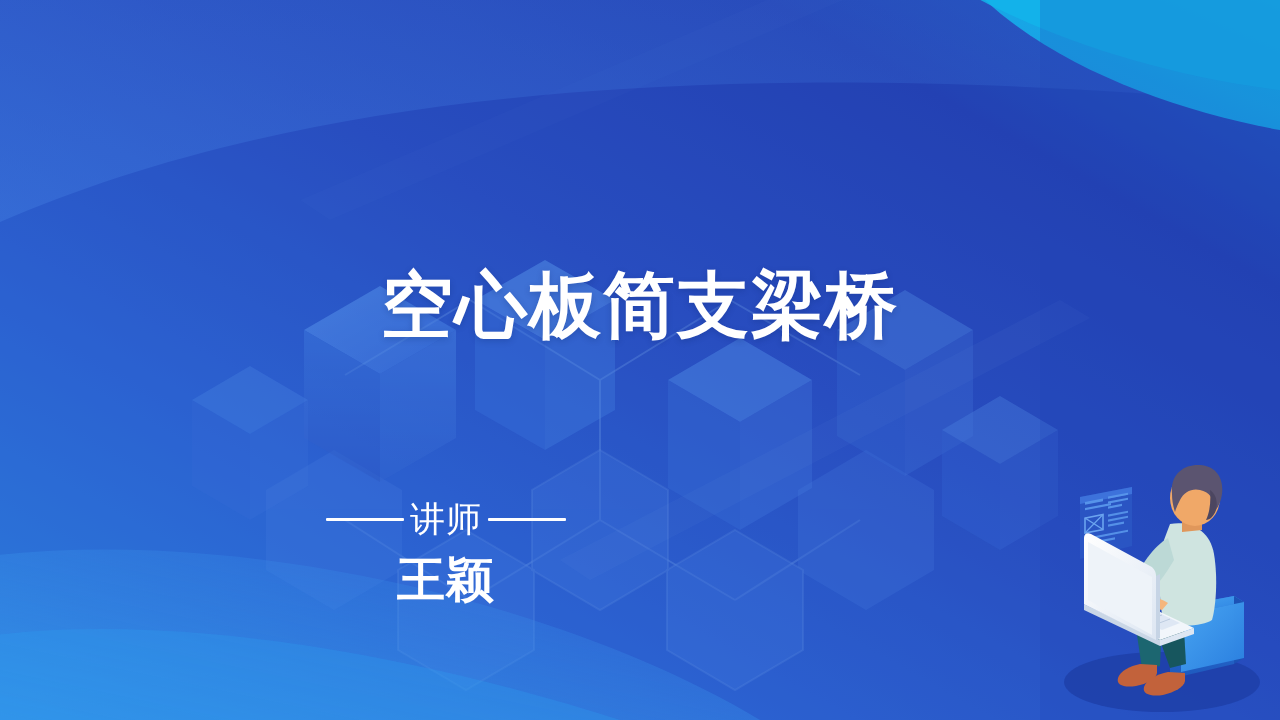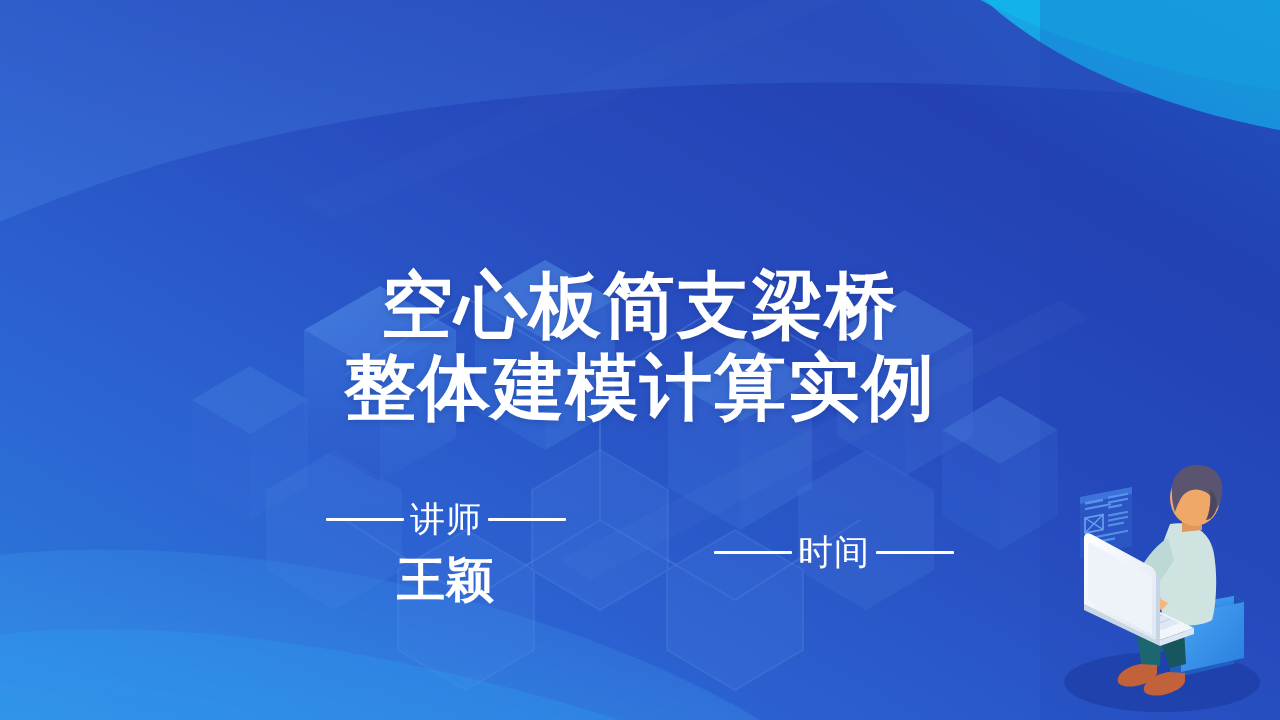--- a/index.html
+++ b/index.html
@@ -235,40 +235,34 @@
       <path d="M-40,640 C 160,606 420,656 620,720 L-40,720 Z" fill="#2fa0f0" opacity="0.30"></path>
 
       <path d="M1040,0 L1280,0 L1280,720 L1040,720 Z" fill="#1f46b4" opacity="0.22"></path>
     </g>
   </svg>
 
   <div class="content">
 
     <div class="title-block">
       <div class="title-line">空心板简支梁桥</div>
-      <div class="title-line">整体建模计算实例</div>
     </div>
 
     <div class="meta-row">
 
       <div class="meta-col speaker">
         <div class="meta-head">
           <span class="meta-rule"></span>
           <span class="meta-label">讲师</span>
           <span class="meta-rule"></span>
         </div>
         <div class="meta-value cjk">王颖</div>
       </div>
 
       <div class="meta-col date">
-        <div class="meta-head">
-          <span class="meta-rule"></span>
-          <span class="meta-label">时间</span>
-          <span class="meta-rule"></span>
-        </div>
       </div>
 
     </div>
   </div>
 
   <svg id="illustration" viewBox="0 0 230 270" xmlns="http://www.w3.org/2000/svg" aria-hidden="true">
     <defs>
       <linearGradient id="gSeat" x1="0" y1="0" x2="1" y2="1">
         <stop offset="0%" stop-color="#49a6f2"></stop>
         <stop offset="100%" stop-color="#2a7fe0"></stop>

